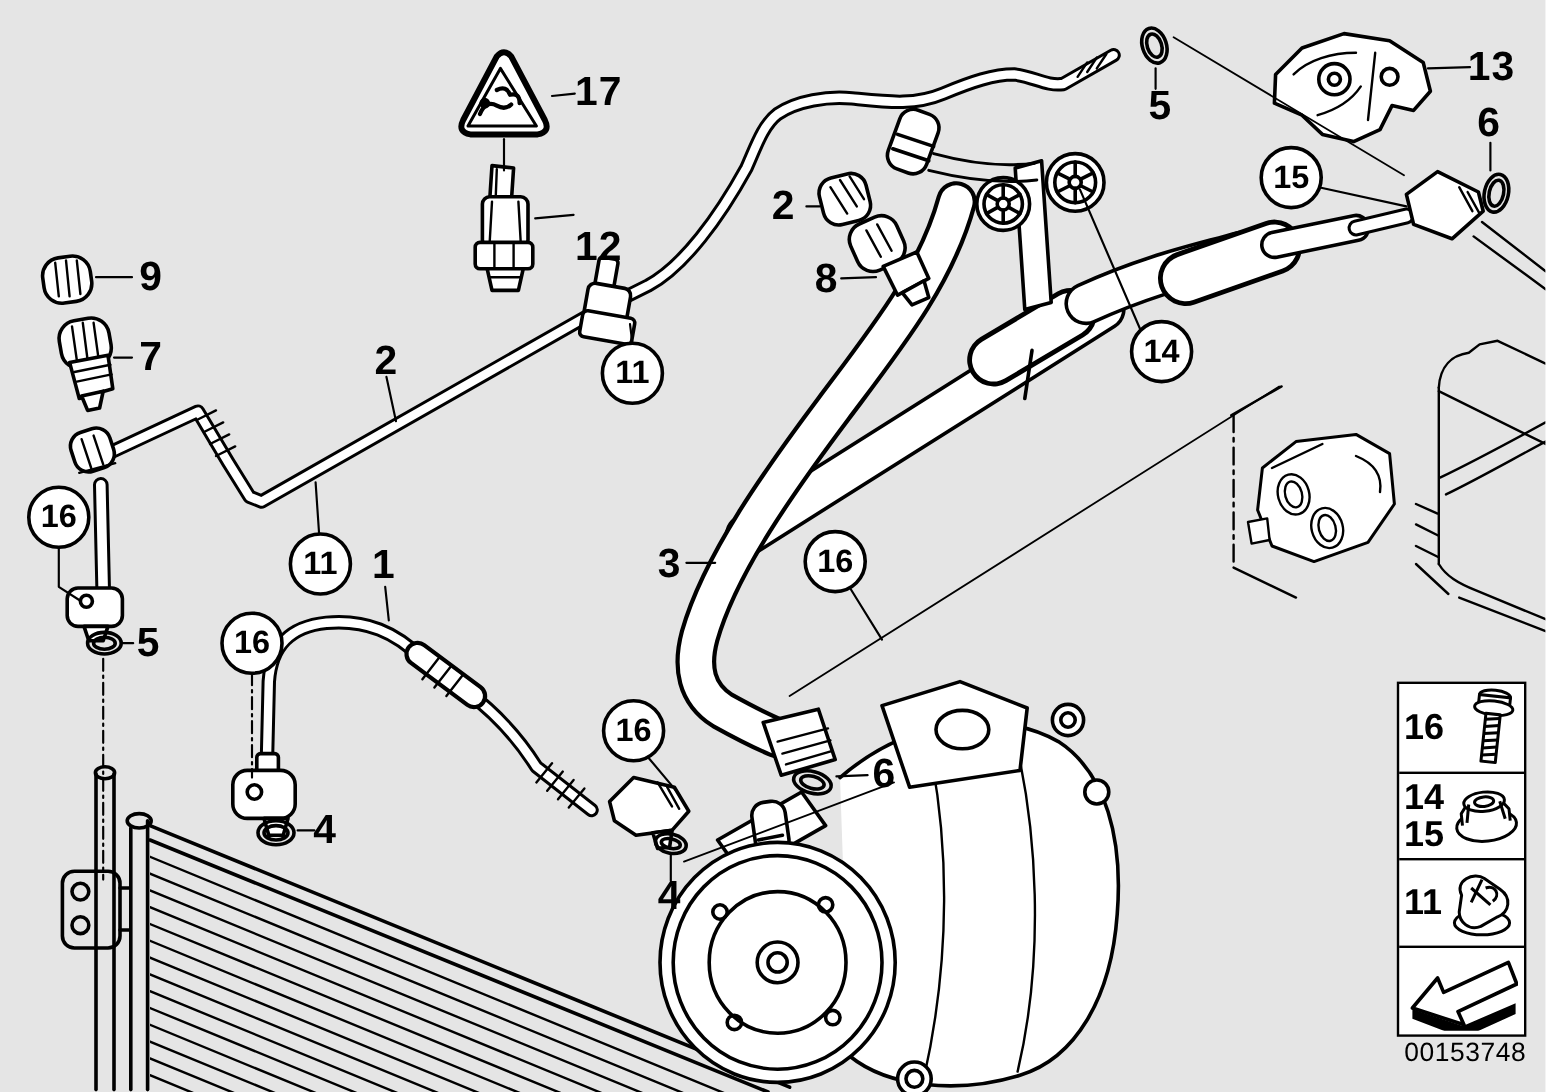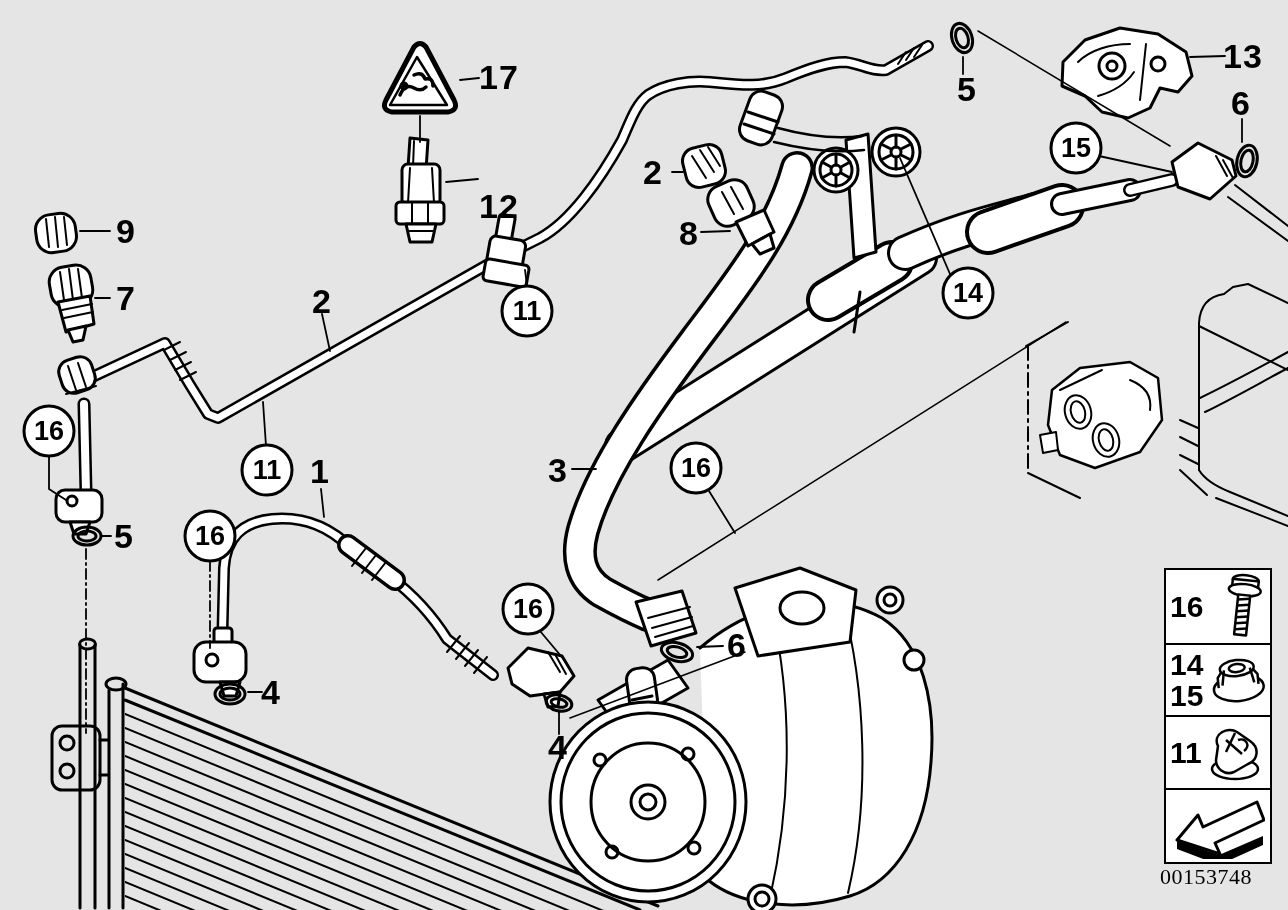--- a/index.html
+++ b/index.html
@@ -15,22 +15,22 @@
            border-radius:50%;display:flex;align-items:center;justify-content:center;
            background:#fff;}
   .legend{position:absolute;left:1164px;top:568px;width:104px;border:2px solid #000;
           background:#fff;z-index:6;}
   .legend .cell{border-bottom:2px solid #000;display:flex;align-items:center;
           justify-content:space-between;padding:2px 4px;box-sizing:border-box;}
   .legend .cell:last-child{border-bottom:none;}
   .legend .nums{display:flex;flex-direction:column;line-height:1.05;
           font-weight:bold;font-size:30px;}
   .legend .cell svg{position:static;flex:none;}
-  .imgno{position:absolute;left:1160px;top:864px;width:112px;text-align:left;
-         font-size:22px;letter-spacing:.5px;z-index:6;font-family:Liberation Serif, serif;}
+  .imgno{position:absolute;left:1160px;top:864px;width:112px;text-align:right;
+         font-size:22px;letter-spacing:.5px;z-index:6;}
 </style>
 </head>
 <body>
 
 <div class="stage">
 
 <svg class="art" width="1288" height="910" viewBox="0 0 1288 910" fill="none" stroke="#000" stroke-width="3" stroke-linecap="round" stroke-linejoin="round">
 
   <defs>
     <clipPath id="condClip">

